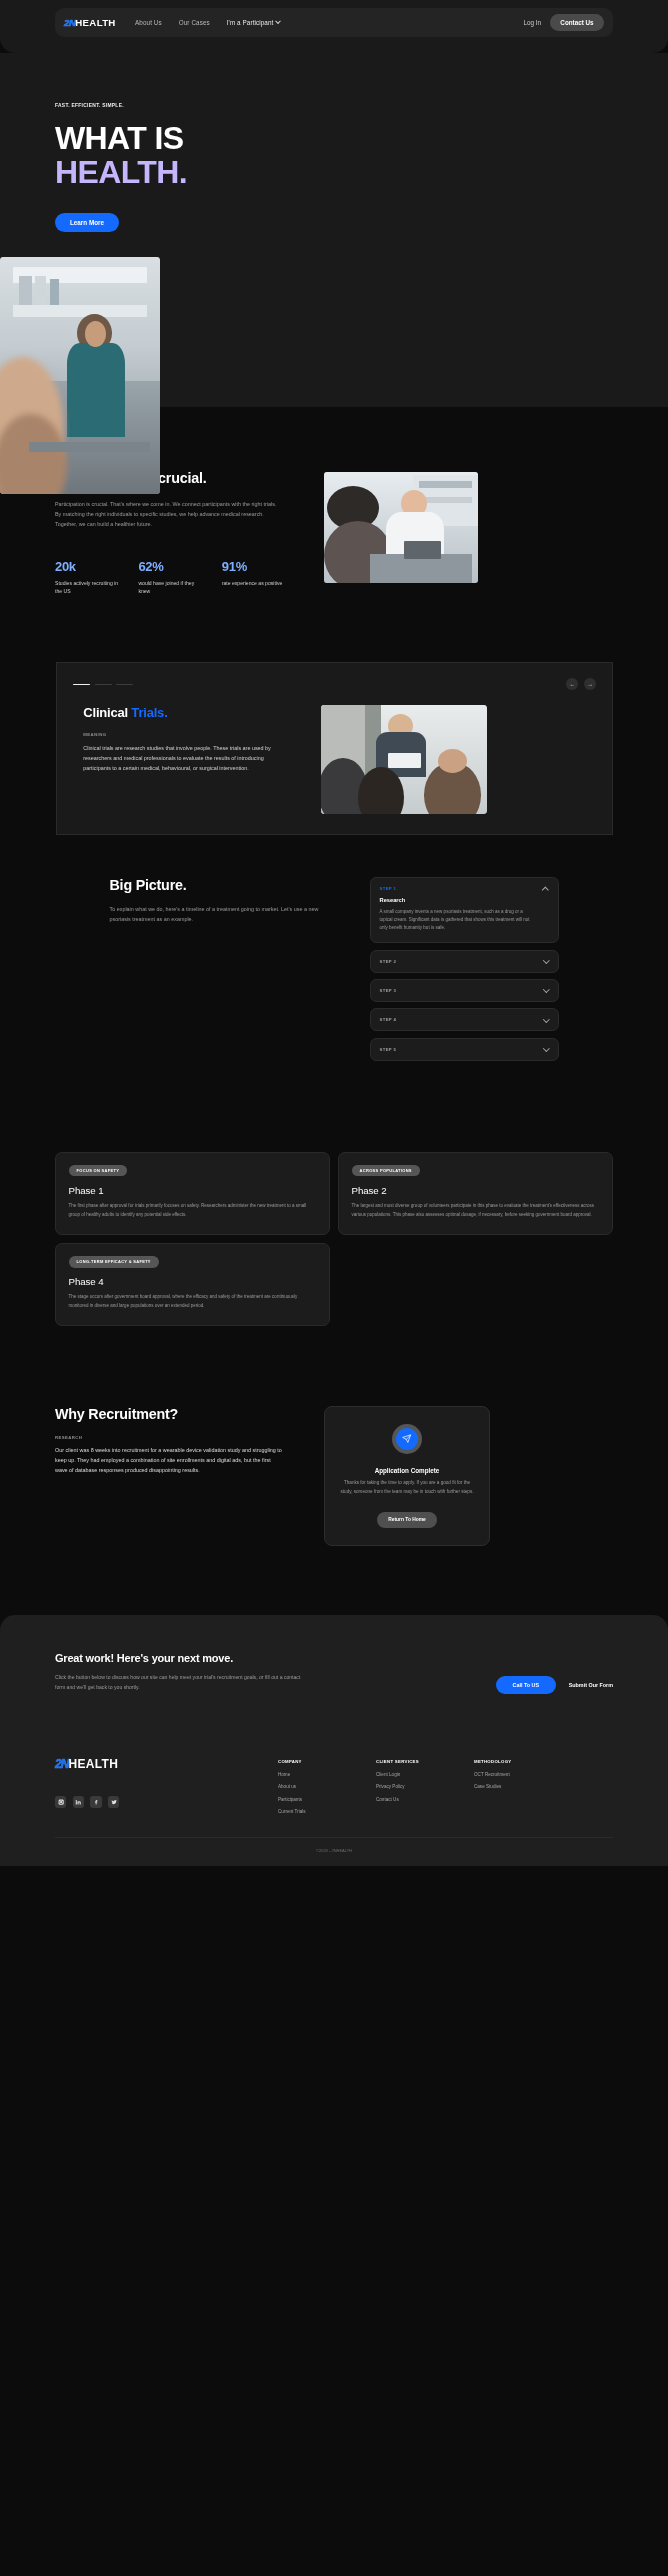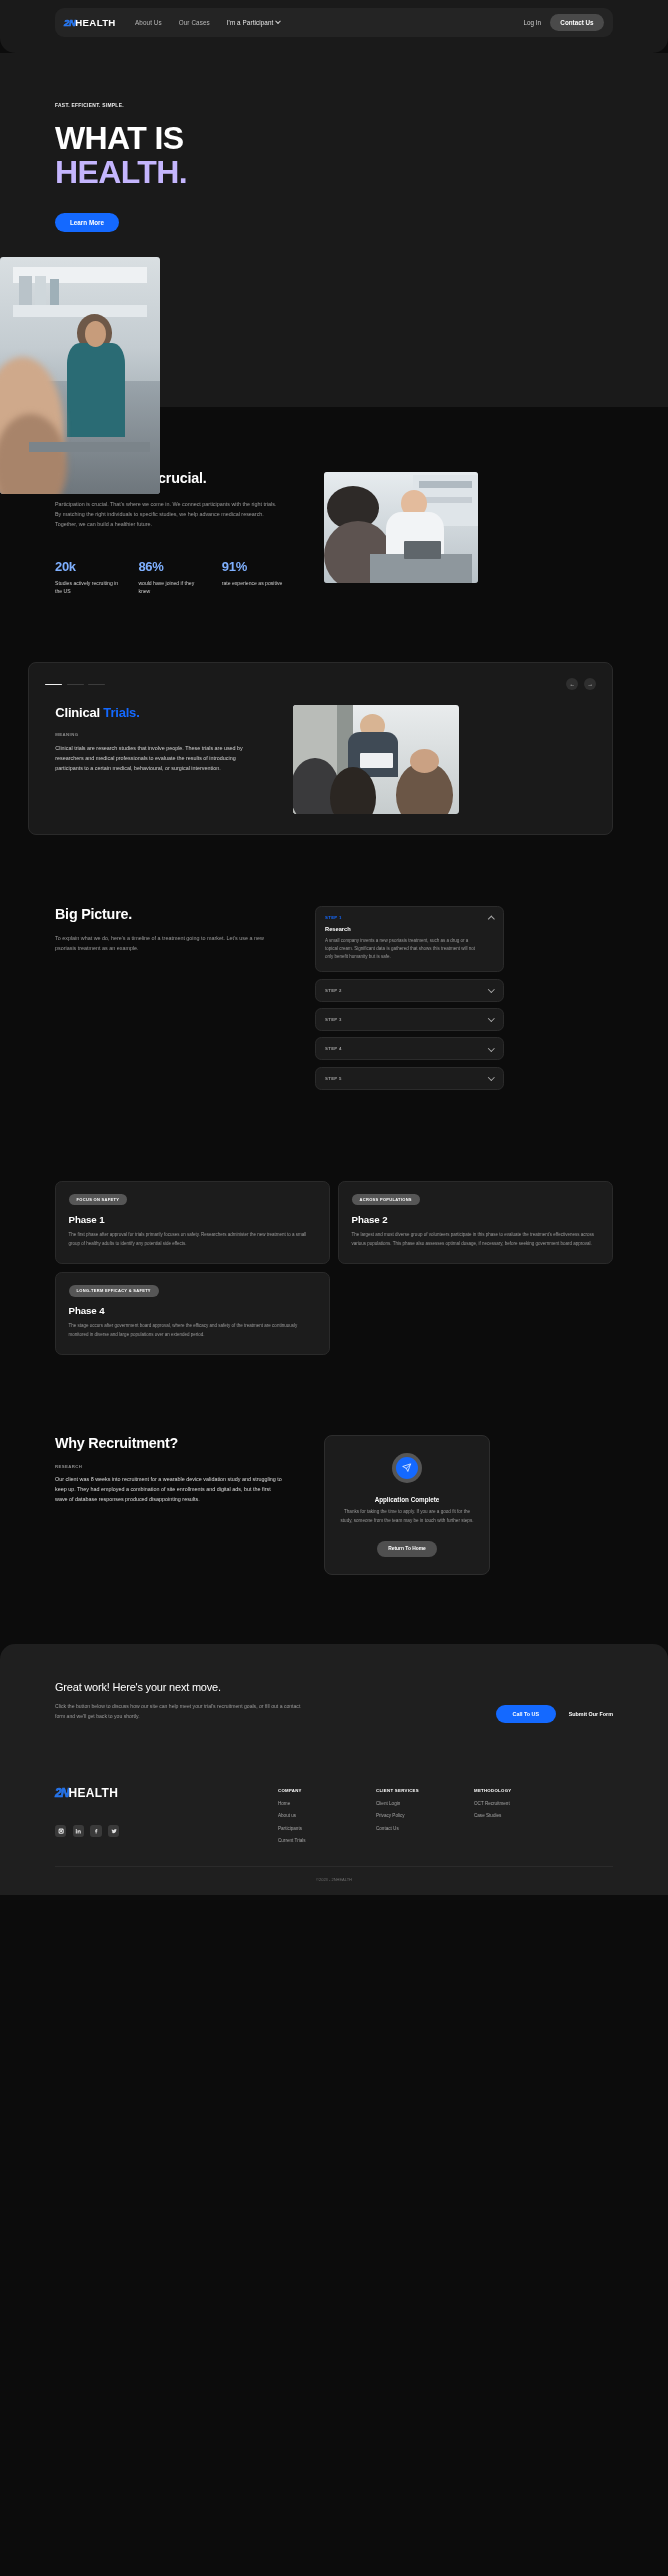--- a/index.html
+++ b/index.html
@@ -109,24 +109,24 @@
   .part-left { width: 246px; }
   .part-copy { margin-top: 12.6px; width: 229px; }
   .stats { display: flex; gap: 19.4px; margin-top: 30px; }
   .stat { width: 64px; }
   .stat-num { color: #7fb0ff; font-size: 13px; font-weight: 700; letter-spacing: -0.3px; }
   .stat-lbl { color: #cfcfcf; font-size: 5.1px; line-height: 1.65; margin-top: 5.1px; }
   .part-photo { width: 154px; height: 111px; border-radius: 2.9px; overflow: hidden; margin-top: 2.3px; }
 
   
   .trials-outer {
-    margin: 67px 55px 0 28px;
+    margin: 67px 55px 0 56px;
     background: #1a1a1a;
     border: 0.6px solid #2a2a2a;
-    border-radius: 8px;
+    border-radius: 0;
     padding: 15px 16px 19.4px 16px;
     position: relative;
   }
   .slider-top { display: flex; align-items: center; }
   .dots { display: flex; gap: 4.6px; align-items: center; }
   .dot { width: 17px; height: 1.7px; border-radius: 1.1px; background: #3c3c3c; }
   .dot.on { background: #f0f0f0; }
   .arrows { margin-left: auto; display: flex; gap: 5.7px; }
   .arrow-btn {
     width: 12px; height: 12px; border-radius: 50%;
@@ -135,21 +135,21 @@
   }
   .trials-body { display: flex; gap: 19.4px; margin-top: 15px; }
   .trials-left { width: 229px; padding-left: 10.3px; }
   .trials-h { font-size: 13px; font-weight: 700; color: #fff; letter-spacing: -0.2px; }
   .trials-h .accent { color: #1469ff; }
   .kicker { color: #8e8e8e; font-size: 4.3px; font-weight: 700; letter-spacing: 0.4px; margin-top: 11.4px; }
   .trials-p { color: #d2d2d2; font-size: 5.4px; line-height: 1.85; margin-top: 5.7px; width: 206px; }
   .trials-photo { width: 166px; height: 109px; border-radius: 3.4px; overflow: hidden; }
 
   
-  .bigpic { display: flex; gap: 14px; padding-top: 71px; }
+  .bigpic { display: flex; gap: 14px; padding-top: 42px; justify-content: center; }
   .bigpic-left { width: 246px; }
   .bigpic-copy { margin-top: 11.4px; width: 217px; }
   .acc { width: 189px; display: flex; flex-direction: column; gap: 6.3px; }
   .acc-item {
     background: #1c1c1c; border: 0.6px solid #2b2b2b; border-radius: 6.3px;
     padding: 8px 9.1px; position: relative;
   }
   .acc-item.open { padding-bottom: 10.3px; }
   .acc-step { color: #1469ff; font-size: 4.3px; font-weight: 700; letter-spacing: 0.3px; }
   .acc-title { color: #fff; font-size: 5.7px; font-weight: 700; margin-top: 6.3px; }
@@ -170,21 +170,21 @@
   }
   .phase-card {
     background: #1c1c1c; border: 0.6px solid #2a2a2a; border-radius: 6.9px;
     padding: 11.4px 12.6px 15px 12.6px; min-height: 69px;
   }
   .chip {
     display: inline-block; background: #565656; color: #fff;
     font-size: 4px; font-weight: 700; letter-spacing: 0.3px;
     padding: 3.4px 8px; border-radius: 11.4px;
   }
-  .phase-title { color: #fff; font-size: 9.7px; font-weight: 700; margin-top: 8.6px; letter-spacing: -0.1px; }
+  .phase-title { color: #fff; font-size: 9.7px; font-weight: 400; margin-top: 8.6px; letter-spacing: -0.1px; }
   .phase-text { color: #9a9a9a; font-size: 4.5px; line-height: 1.85; margin-top: 6.3px; }
 
   
   .why { display: flex; gap: 23px; padding-top: 80px; }
   .why-left { width: 246px; }
   .why-kicker { color: #8e8e8e; font-size: 4.3px; font-weight: 700; letter-spacing: 0.4px; margin-top: 12.6px; }
   .why-text { color: #dcdcdc; font-size: 5.4px; line-height: 1.85; margin-top: 5.7px; width: 229px; }
   .app-card {
     width: 166px; background: #1c1c1c; border: 0.6px solid #2d2d2d;
     border-radius: 8px; padding: 17px 13.7px 17px 13.7px; text-align: center;
@@ -204,21 +204,21 @@
     font-size: 4.9px; font-weight: 700; padding: 5.1px 11.4px; border-radius: 10.3px;
   }
 
   
   .footer-wrap {
     margin-top: 69px; background: #1f1f1f;
     border-radius: 15px 15px 0 0; padding: 37px 55px 0 55px;
   }
   .cta { display: flex; align-items: flex-start; }
   .cta-left { width: 269px; }
-  .cta-h { color: #fff; font-size: 11px; font-weight: 400; letter-spacing: -0.2px; }
+  .cta-h { color: #fff; font-size: 11px; font-weight: 700; letter-spacing: -0.2px; }
   .cta-p { color: #9d9d9d; font-size: 5.1px; line-height: 1.95; margin-top: 9.1px; width: 246px; }
   .cta-right { margin-left: auto; display: flex; align-items: center; gap: 12.6px; padding-top: 24px; }
   .call-btn {
     background: #1469ff; color: #fff; border: none; cursor: pointer;
     font-size: 5.4px; font-weight: 700; padding: 6.3px 17px; border-radius: 12.6px;
   }
   .submit-link { color: #fff; font-size: 5.4px; font-weight: 700; text-decoration: none; }
 
   .foot { display: flex; margin-top: 63px; padding-bottom: 23px; }
   .foot-brand { width: 223px; }
@@ -302,21 +302,21 @@
     <div class="part">
       <div class="part-left">
         <h2 class="h2">Participation is crucial.</h2>
         <p class="body-sm part-copy">Participation is crucial. That's where we come in. We connect participants with the right trials. By matching the right individuals to specific studies, we help advance medical research. Together, we can build a healthier future.</p>
         <div class="stats">
           <div class="stat">
             <div class="stat-num">20k</div>
             <div class="stat-lbl">Studies actively recruiting in the US</div>
           </div>
           <div class="stat">
-            <div class="stat-num">86%</div>
+            <div class="stat-num">62%</div>
             <div class="stat-lbl">would have joined if they knew</div>
           </div>
           <div class="stat">
             <div class="stat-num">91%</div>
             <div class="stat-lbl">rate experience as positive</div>
           </div>
         </div>
       </div>
       <div class="part-photo photo">
         <div class="ph-room" style="background:linear-gradient(180deg,#e7ecef,#b9c2c8);"></div>

